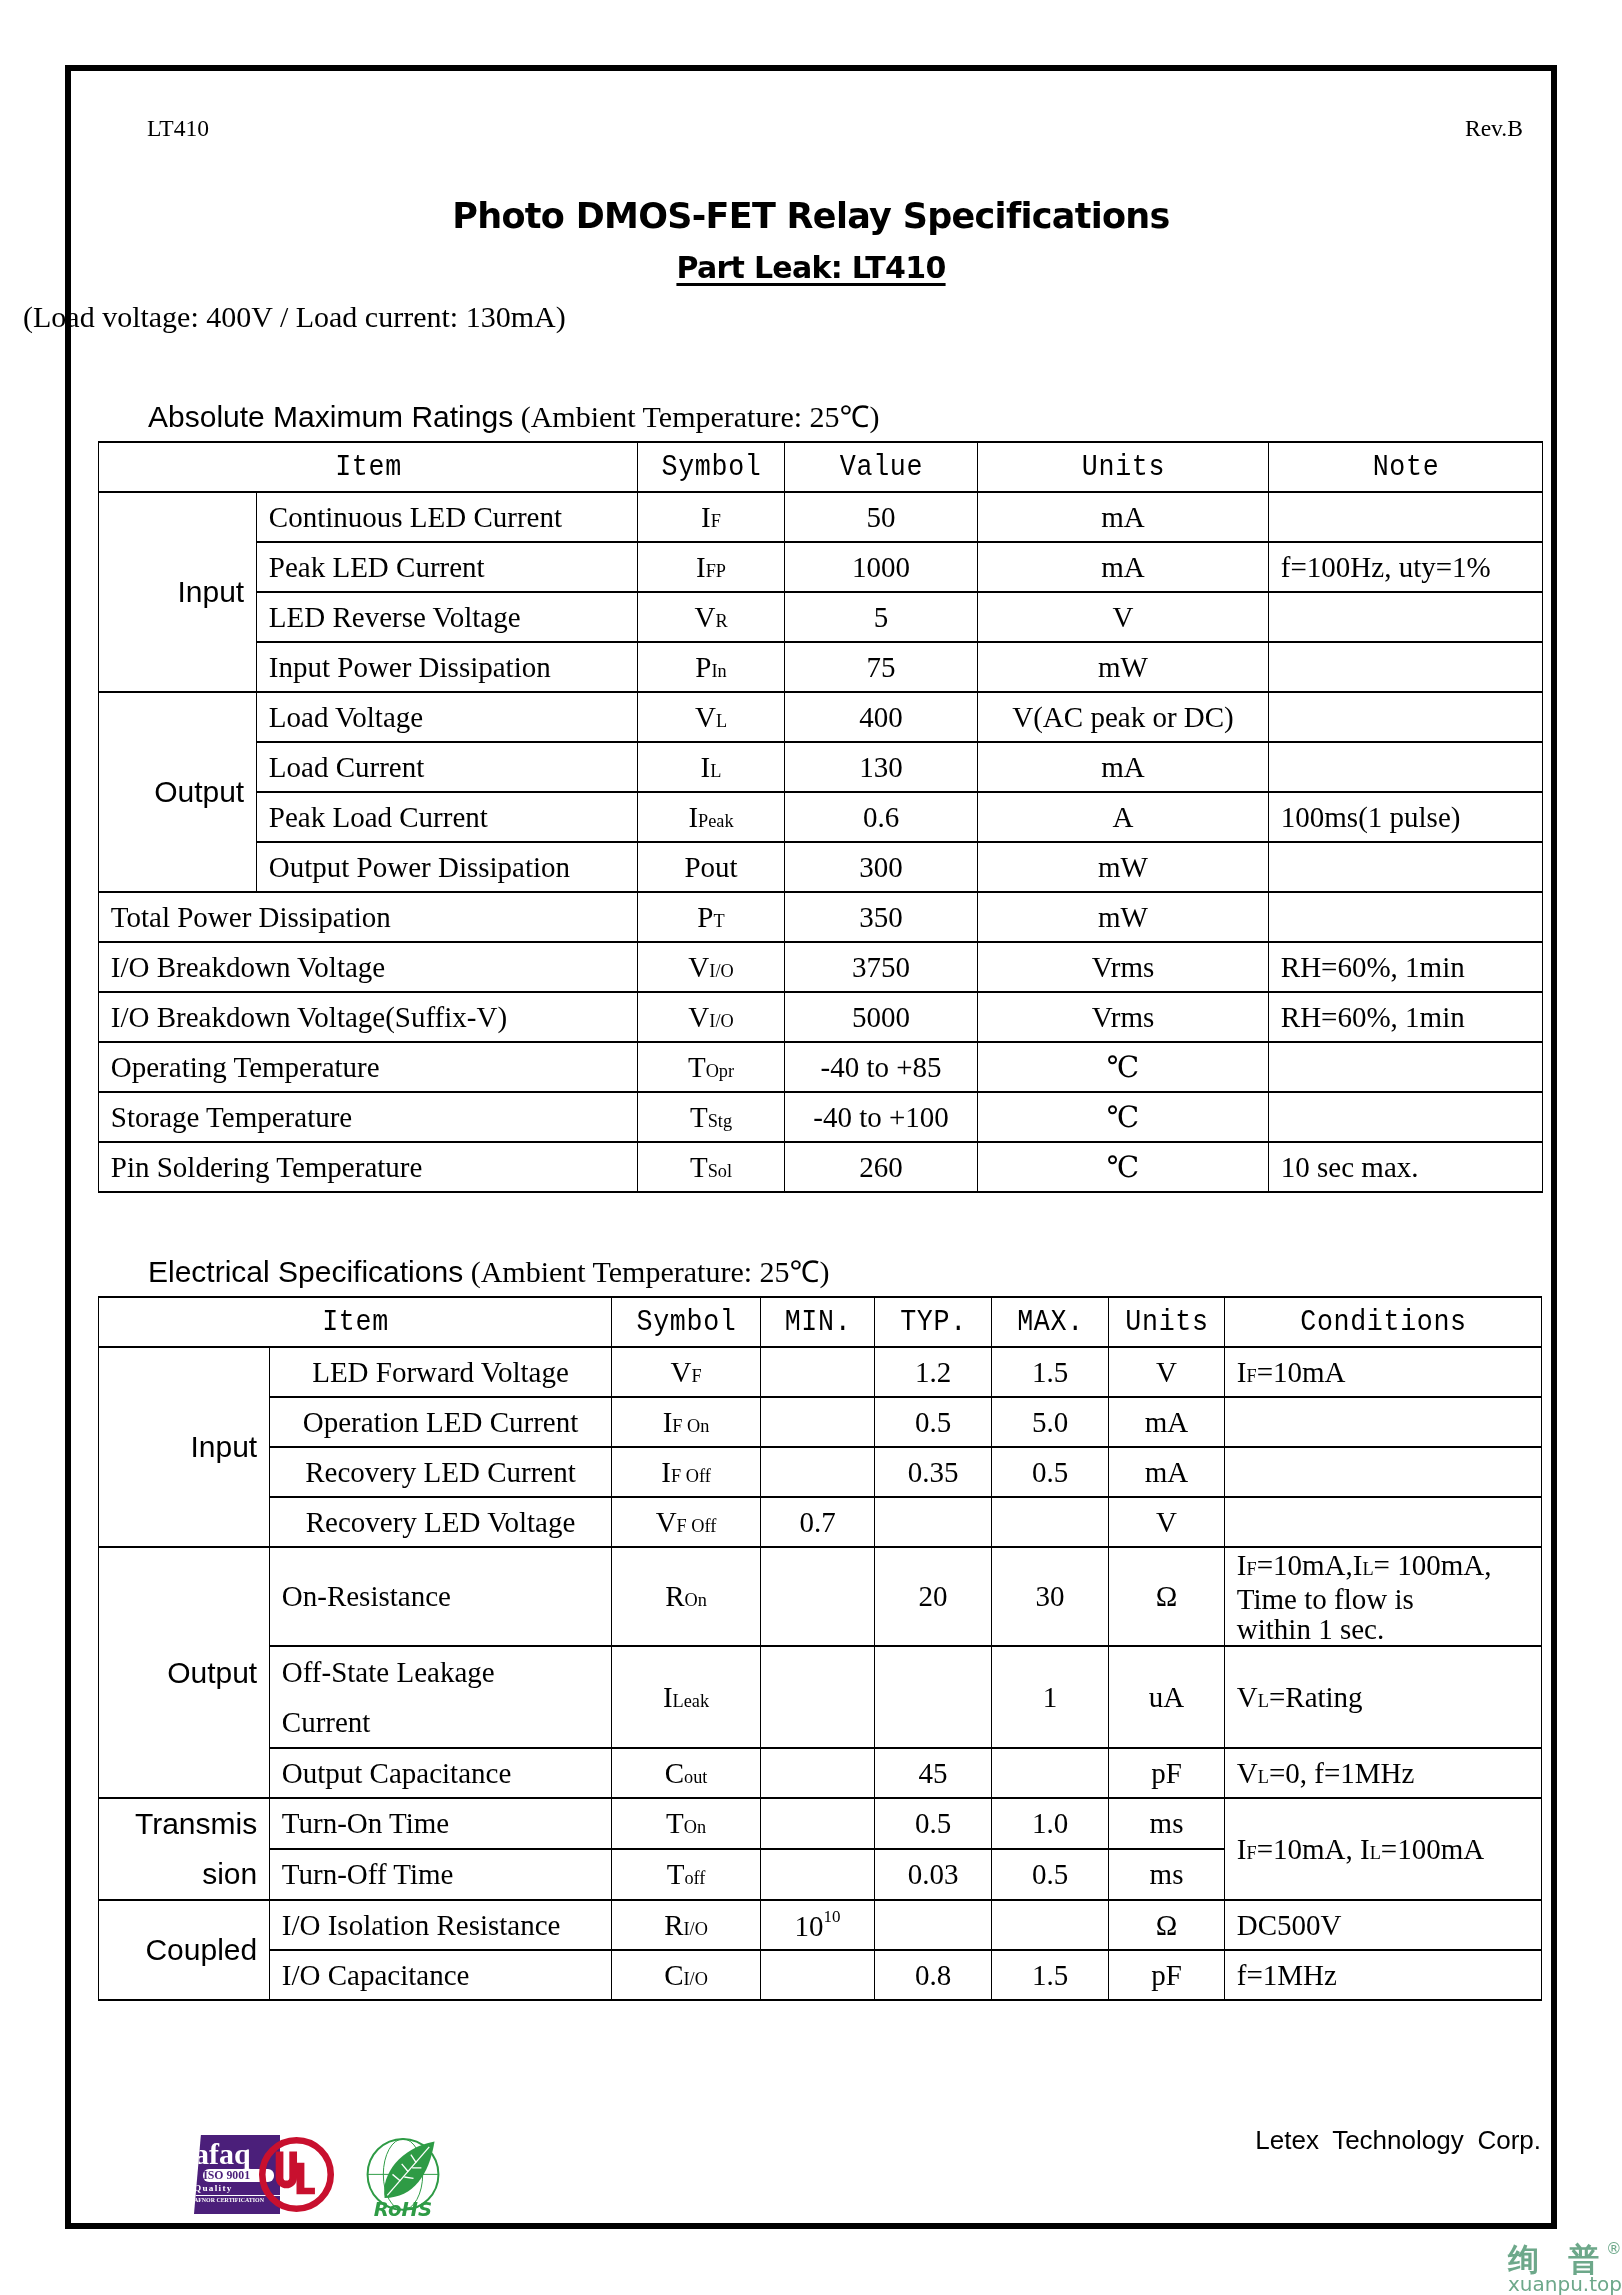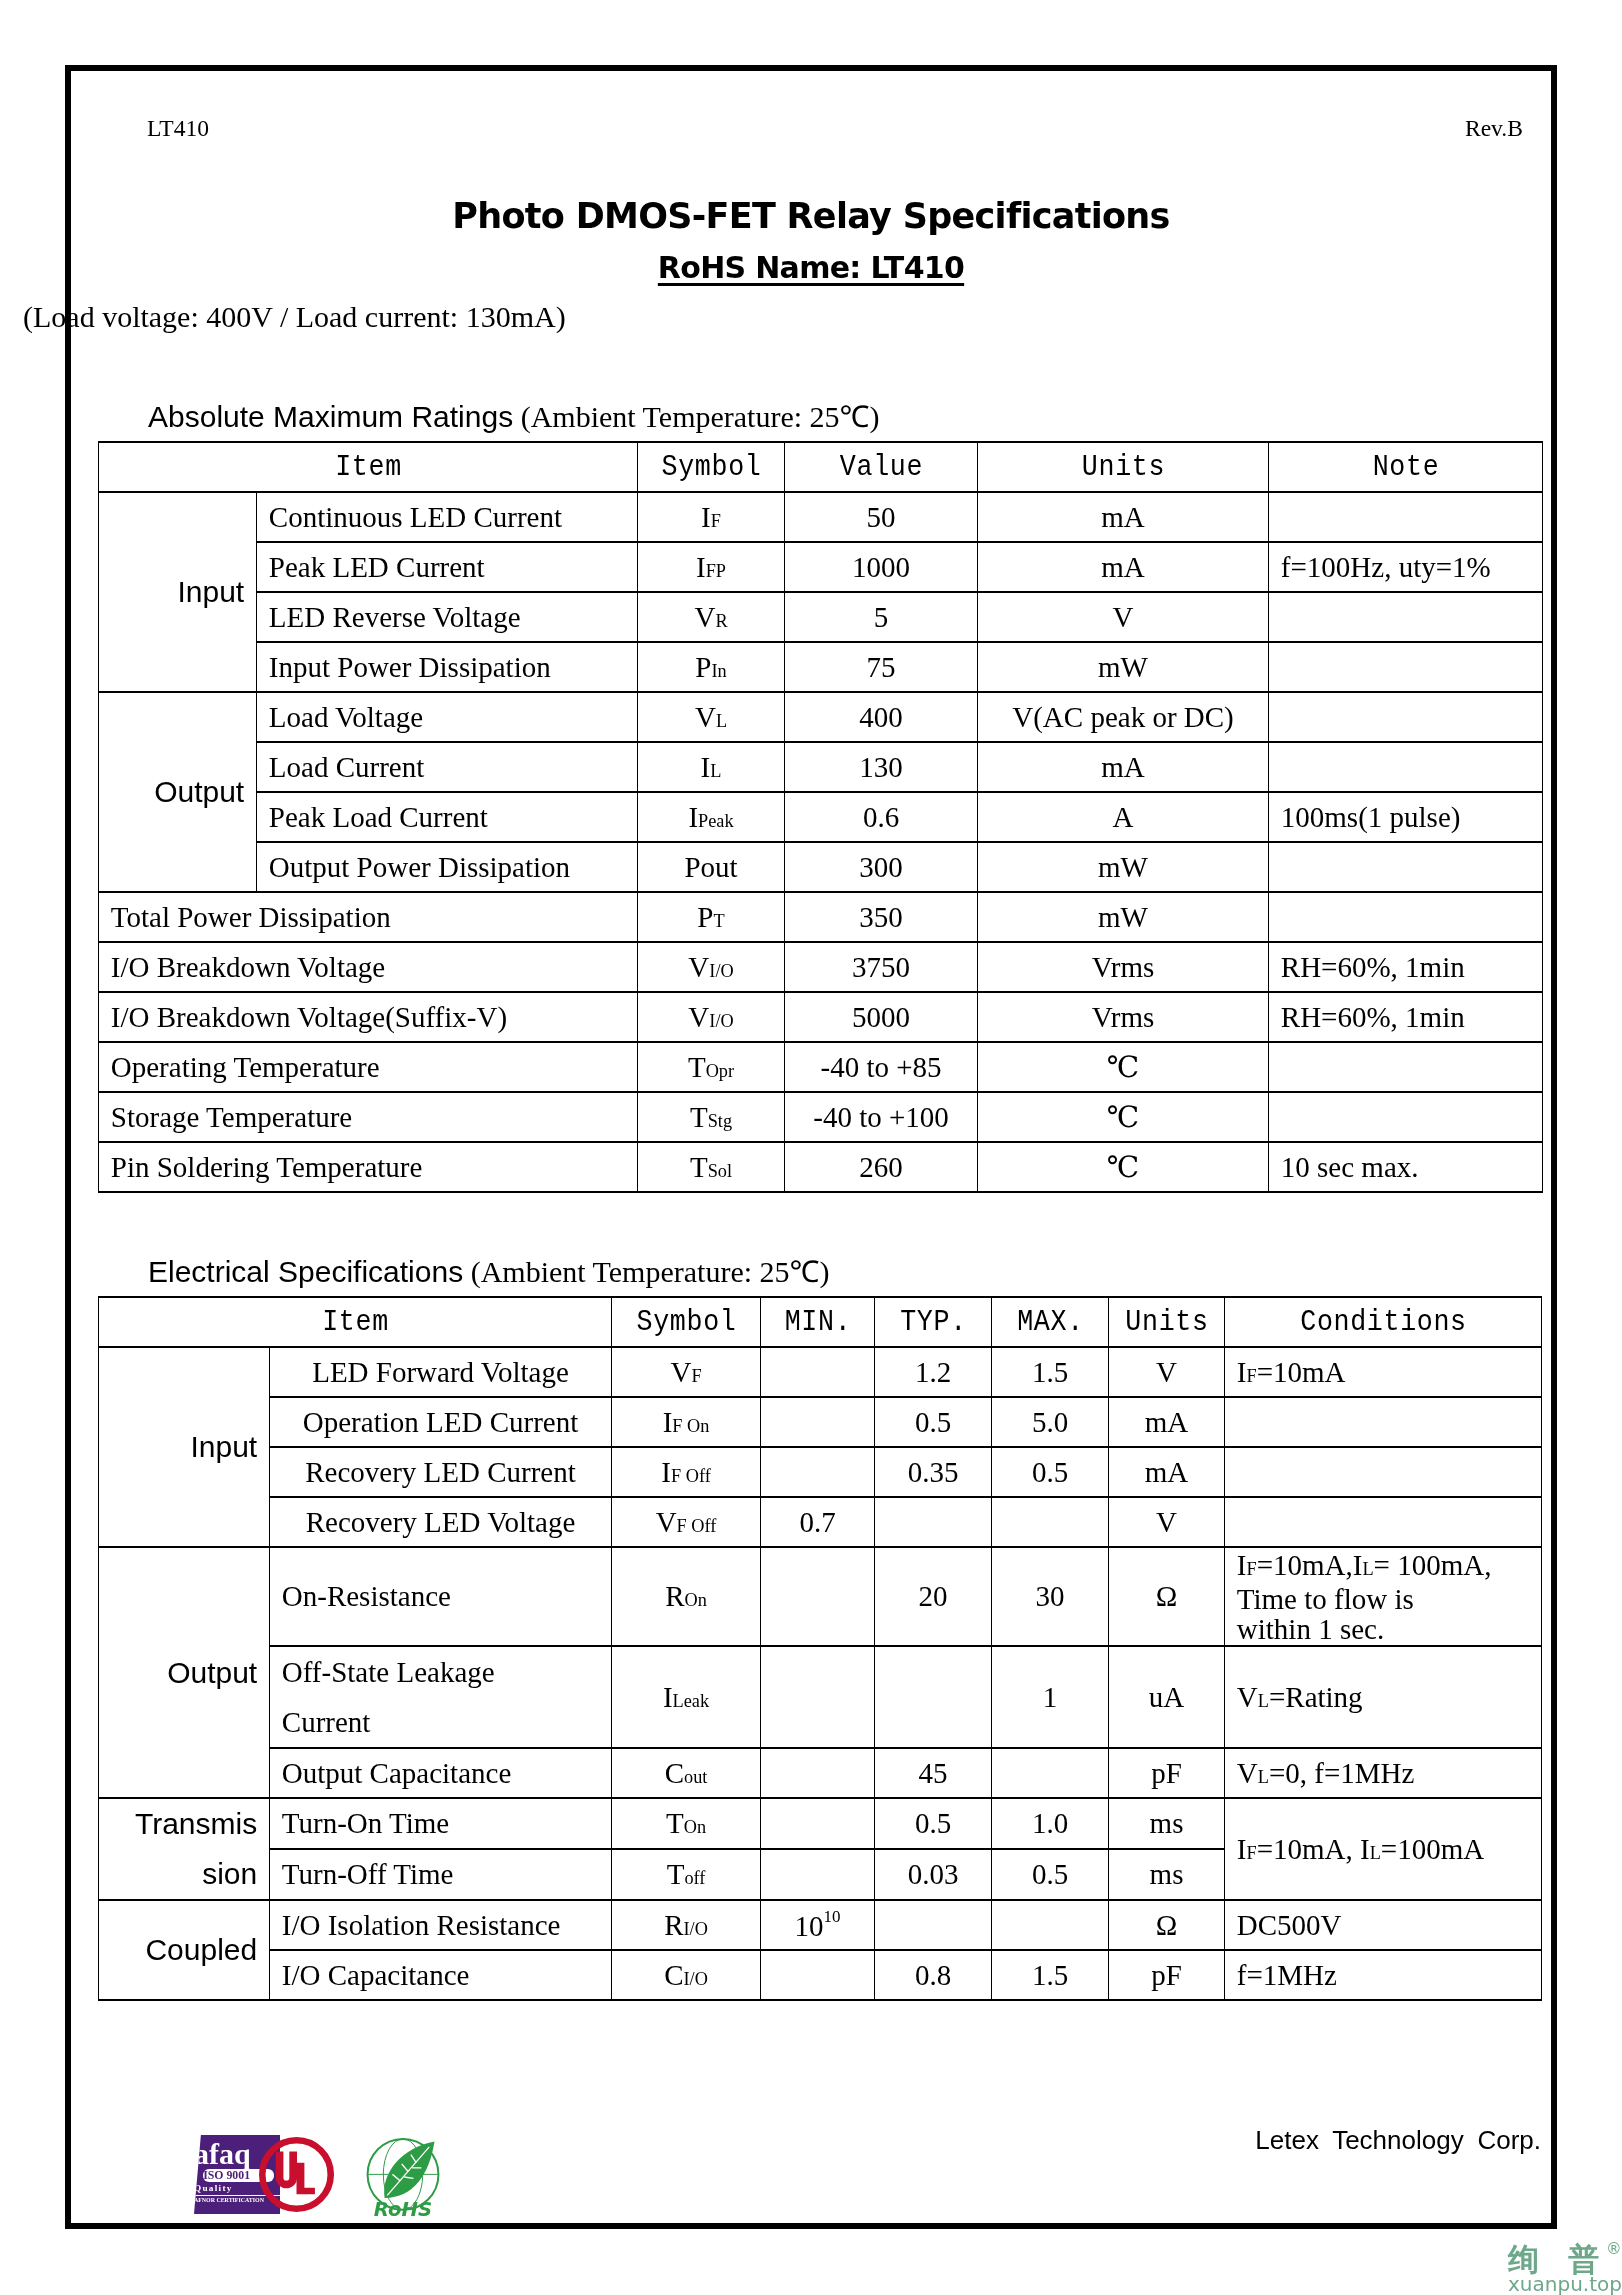--- a/index.html
+++ b/index.html
@@ -60,21 +60,21 @@
 </style>
 </head>
 <body>
 
 <div class="frame"></div>
 
 <div class="hdr-left">LT410</div>
 <div class="hdr-right">Rev.B</div>
 
 <div class="title">Photo DMOS-FET Relay Specifications</div>
-<div class="partname"><span>RoHS Name: LT410</span></div>
+<div class="partname"><span>Part Leak: LT410</span></div>
 <div class="subtitle">(Load voltage: 400V / Load current: 130mA)</div>
 
 <div class="section-label" style="top:395px;">
   <span class="sans">Absolute Maximum Ratings</span>
   <span class="serif">(Ambient Temperature: 25℃)</span>
 </div>
 
 <table class="spec" id="t1">
   <colgroup>
     <col style="width:158px">

